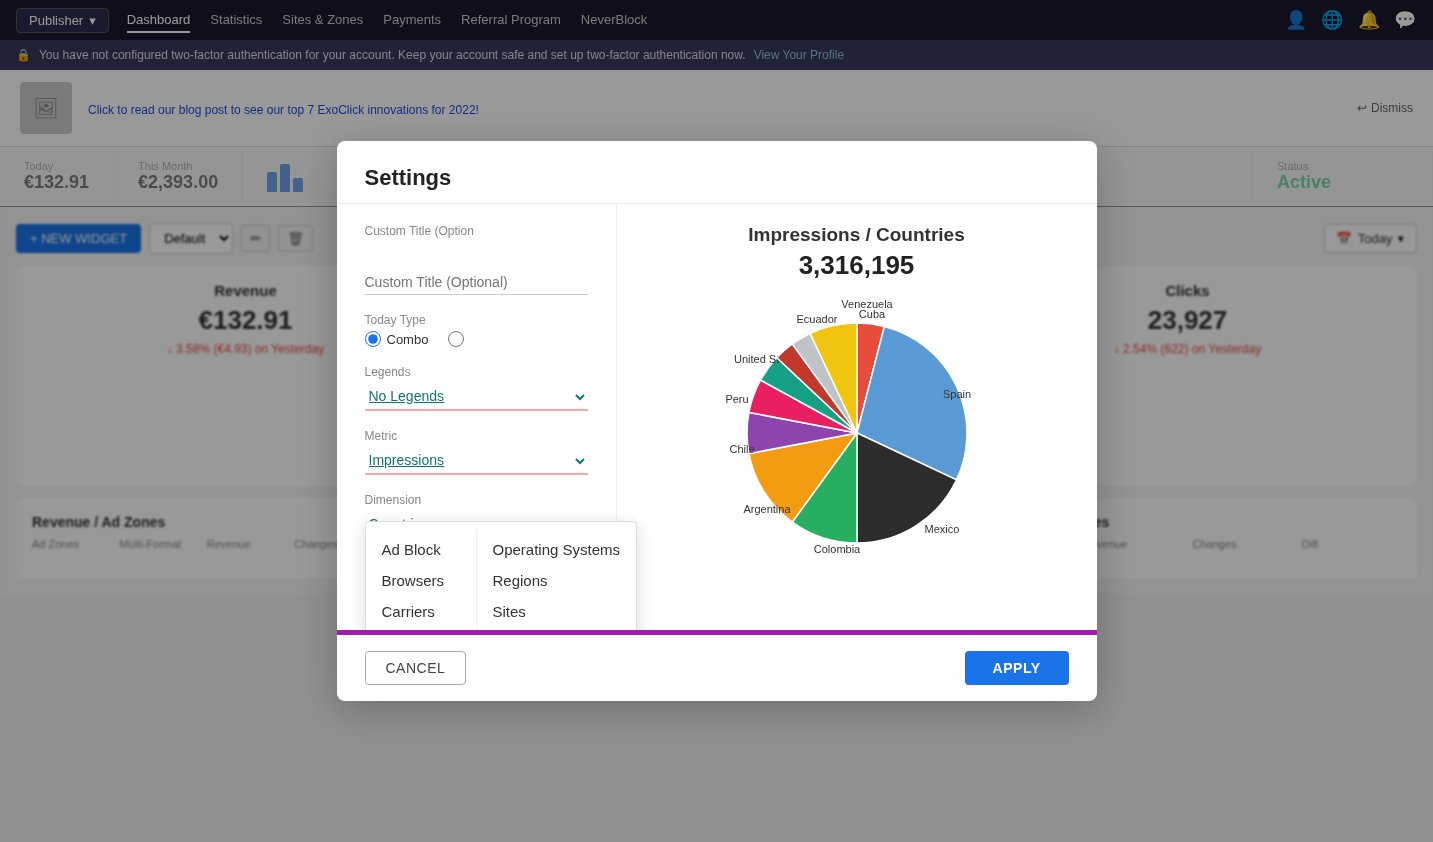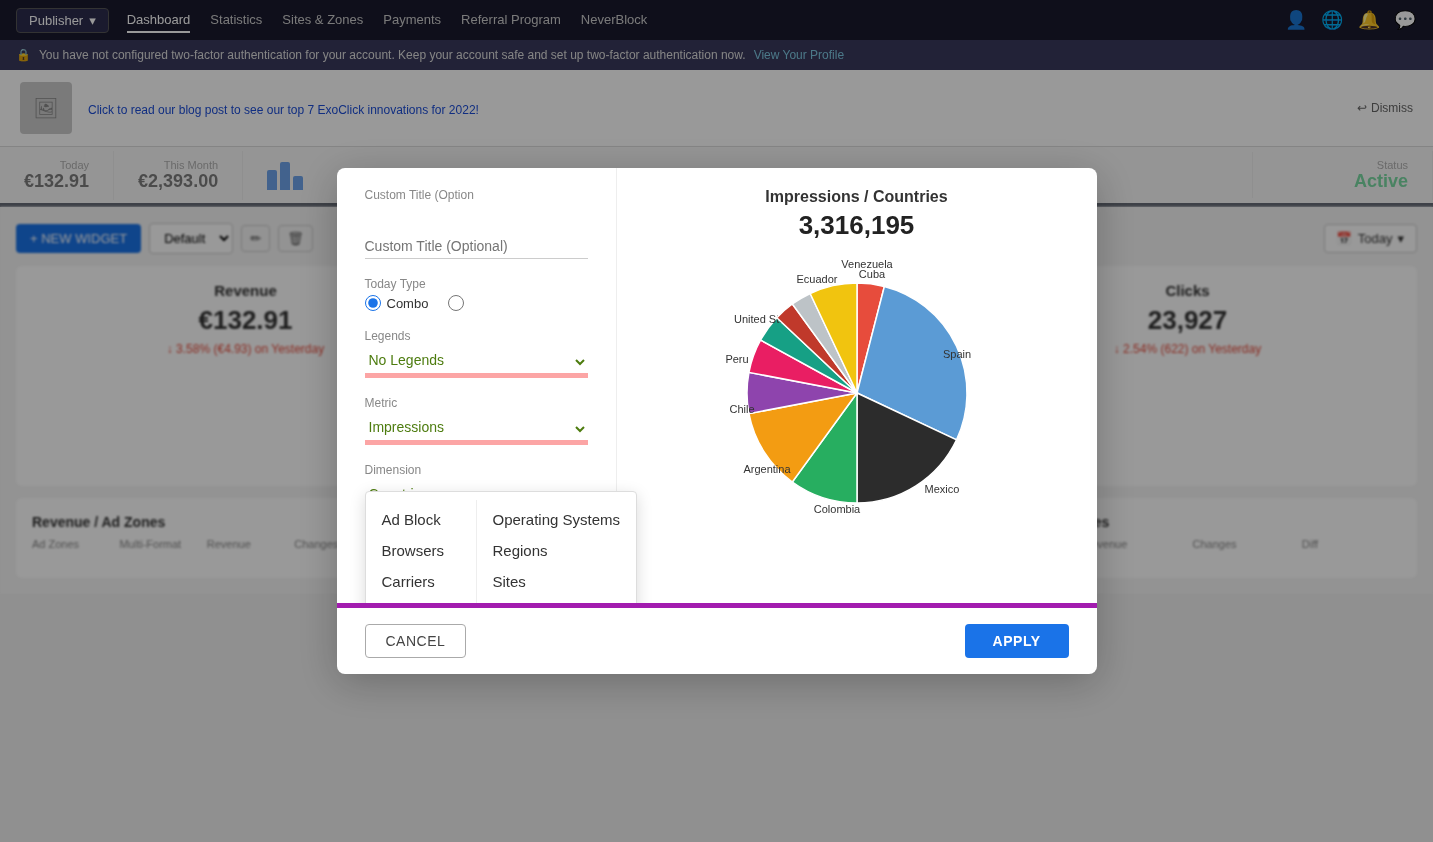--- a/index.html
+++ b/index.html
@@ -86,24 +86,23 @@
     .dismiss-btn {
       position: absolute; right: 20px; top: 50%; transform: translateY(-50%);
       color: #666; font-size: 12px; cursor: pointer; display: flex; align-items: center; gap: 4px;
     }
 
     
     .stats-bar {
       background: #fff;
       display: flex;
       align-items: center;
-      border-bottom: 4px solid #0f172a;
+      border-bottom: 1px solid #0f172a;
       height: 60px;
       opacity: 0.6;
-      text-align: right;
     }
     .stat-cell {
       padding: 8px 24px;
       border-right: 1px solid #eee;
     }
     .stat-label { font-size: 11px; color: #888; }
     .stat-value { font-size: 18px; font-weight: 600; color: #333; }
     .stat-active { color: #2ecc71; font-size: 18px; font-weight: 600; }
     .mini-chart { display: flex; align-items: flex-end; gap: 3px; height: 30px; }
     .mini-bar { width: 10px; background: #1a73e8; border-radius: 2px 2px 0 0; }
@@ -241,32 +240,33 @@
       width: 100%;
       border: none;
       border-bottom: 1px solid #ccc;
       padding: 4px 0;
       font-size: 14px;
       color: #a21caf;
       outline: none;
       margin-top: 28px;
     }
     .radio-group { display: flex; gap: 20px; align-items: center; margin-top: 4px; }
-    .radio-label { display: flex; align-items: flex-end; gap: 6px; font-size: 13px; cursor: pointer; }
+    .radio-label { display: flex; align-items: center; gap: 6px; font-size: 13px; cursor: pointer; }
     .radio-input { accent-color: #1a73e8; width: 16px; height: 16px; }
     .select-input {
       width: 100%;
       border: none;
-      border-bottom: 5px solid #fca5a5;
+      border-bottom: 2px solid #fca5a5;
       padding: 4px 0;
       font-size: 14px;
-      color: #4d7c0f;
+      color: #0f766e;
       background: transparent;
       outline: none;
       cursor: pointer;
+      text-decoration: underline;
     }
     .filter-add-btn {
       background: none;
       border: 1px dashed #aaa;
       border-radius: 4px;
       padding: 6px 14px;
       color: #1a73e8;
       font-size: 13px;
       cursor: pointer;
     }
@@ -332,21 +332,21 @@
       white-space: nowrap;
     }
 
     
     .chart-container {
       display: flex;
       flex-direction: column;
       align-items: center;
       width: 100%;
     }
-    .chart-title { font-size: 16px; font-weight: 600; color: #333; margin-bottom: 4px; }
+    .chart-title { font-size: 19px; font-weight: 600; color: #333; margin-bottom: 4px; }
     .chart-value { font-size: 26px; font-weight: 700; color: #222; margin-bottom: 12px; }
   </style>
 </head>
 <body>
 
 <div class="top-nav">
   <button class="nav-publisher-btn">
     <span>Publisher</span>
     <span>▾</span>
   </button>
@@ -462,20 +462,23 @@
         <span>Revenue</span>
         <span>Changes</span>
         <span>Diff</span>
       </div>
     </div>
   </div>
 </div>
 
 <div class="overlay">
   <div class="modal">
+    <div class="modal-header">
+      <div class="modal-title">Settings</div>
+    </div>
     <div class="modal-body">
 
       <div class="modal-left">
         <div class="form-group">
           <div class="form-label">Custom Title (Option</div>
           <input class="form-input" type="text" placeholder="Custom Title (Optional)" style="">
         </div>
 
         <div class="form-group">
           <div class="form-label">Today Type</div>

